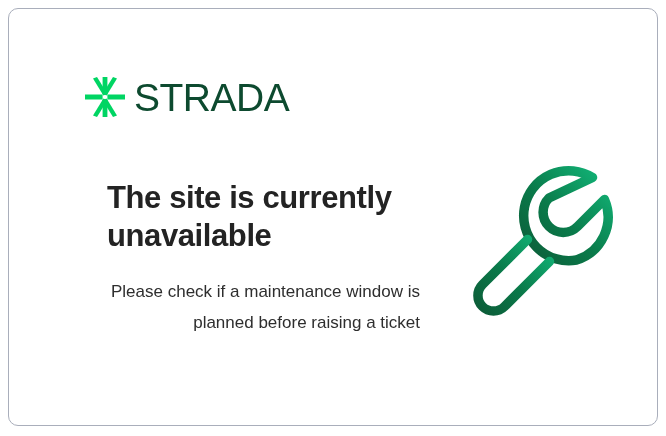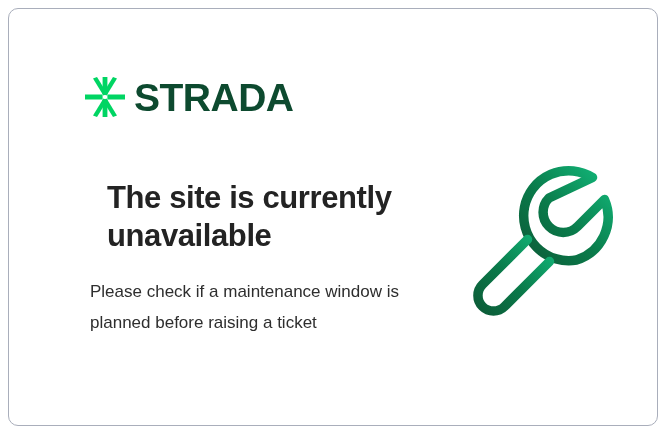--- a/index.html
+++ b/index.html
@@ -47,21 +47,21 @@
   }
   .logo-mark {
     width: 40px;
     height: 40px;
     display: block;
     flex: 0 0 auto;
   }
   .logo-word {
     font-family: "Liberation Sans", sans-serif;
     font-size: 39px;
-    font-weight: bold;
+    font-weight: normal;
     letter-spacing: -0.5px;
     color: #0d4a2f;
     line-height: 1;
     white-space: nowrap;
   }
 
   
   .headline {
     position: absolute;
     left: 80px;
@@ -79,20 +79,21 @@
   .body-copy {
     position: absolute;
     left: 81px;
     top: 268px;
     width: 330px;
     font-size: 17px;
     font-weight: normal;
     line-height: 1.82;
     color: #2e2e2e;
     margin: 0;
+    text-align: right;
   }
 
   
   .wrench {
     position: absolute;
     left: 455px;
     top: 152px;
     width: 156px;
     height: 160px;
   }

